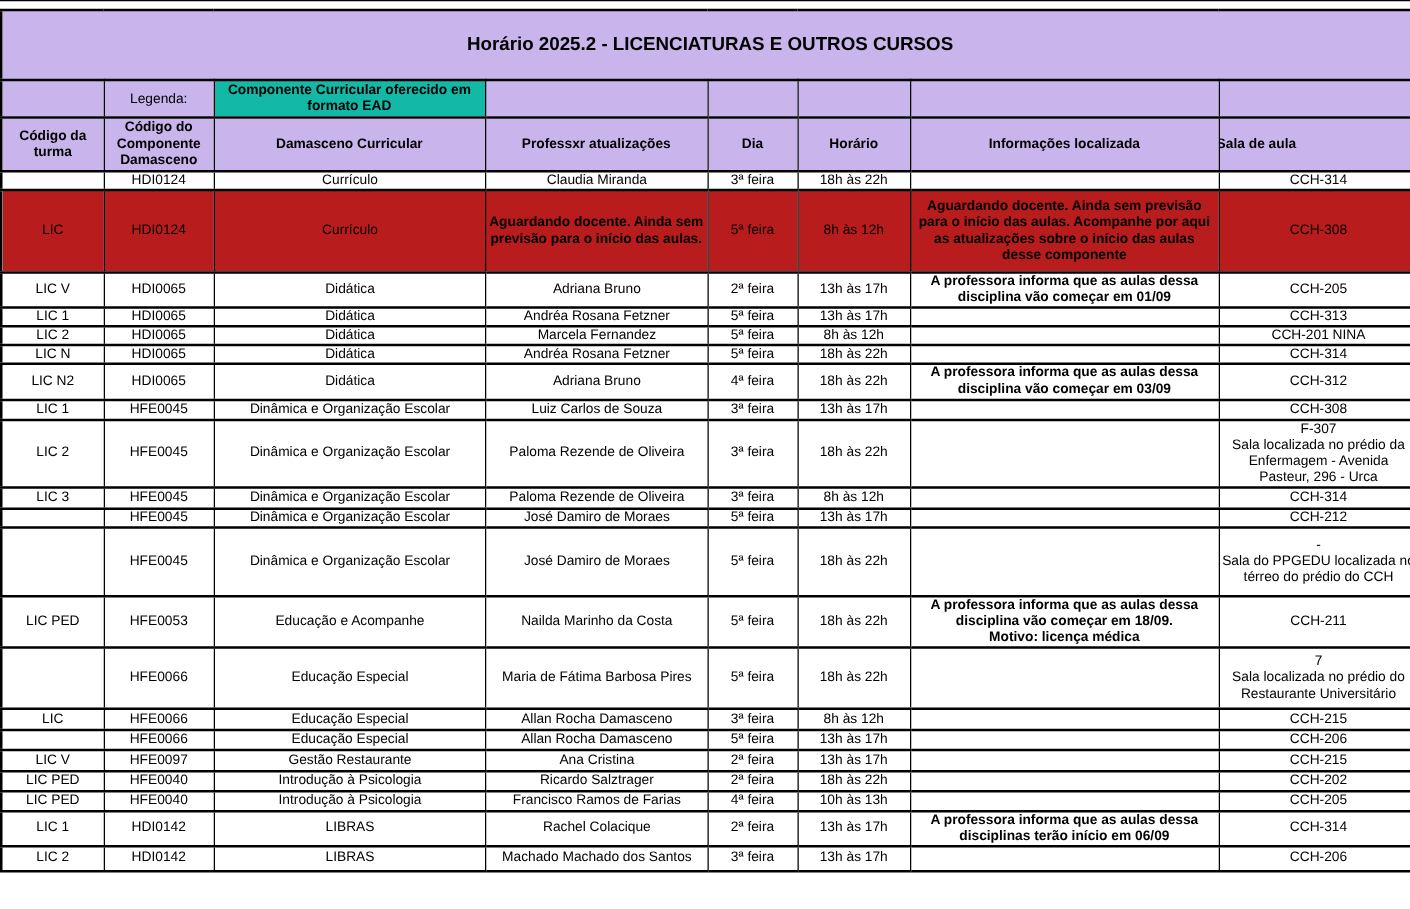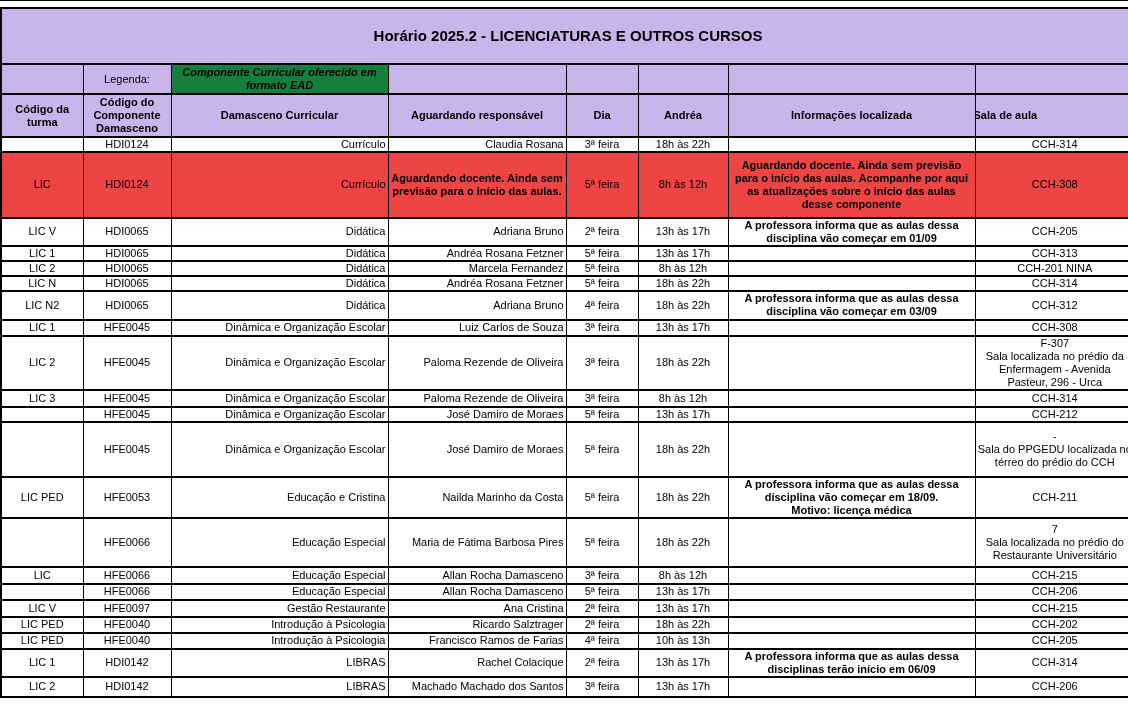--- a/index.html
+++ b/index.html
@@ -16,25 +16,25 @@
     border-left:1px solid #000;border-right:1px solid #000;
     border-top:2px solid #000;border-bottom:2px solid #000;
     padding:0 2px;font-size:11px;line-height:1.18;font-weight:normal;
     vertical-align:middle;text-align:center;overflow:hidden;word-wrap:break-word;
   }
   .purple{background:#C9B5EC;}
   .title-cell{font-size:15px;font-weight:bold;}
   .hdr{font-weight:bold;}
   .hdr-sala{text-align:left;text-indent:-5px;}
   .legend-label{font-weight:normal;}
-  .ead{background:#15803d;font-weight:bold;font-style:italic;}
-  .al{text-align:right;padding-left:3px;}
+  .ead{background:#14b8a6;font-weight:bold;}
+  .al{text-align:center;padding-left:3px;}
   .c-info{font-weight:bold;white-space:pre-line;}
   .c-sala{white-space:pre-line;}
-  tr.red td{background:#ef4444;}
+  tr.red td{background:#b91c1c;}
   .center-bold{text-align:center;font-weight:bold;padding-left:2px;}
 </style>
 </head>
 <body>
 
 <div class="screen">
   <div class="topline"></div>
   <table class="sched">
     <colgroup>
       <col style="width:82px">
@@ -57,32 +57,32 @@
       <td class="purple"></td>
       <td class="purple"></td>
       <td class="purple"></td>
       <td class="purple"></td>
       <td class="purple"></td>
     </tr>
     <tr style="height:43px">
       <th class="purple hdr">Código da turma</th>
       <th class="purple hdr">Código do Componente Damasceno</th>
       <th class="purple hdr">Damasceno Curricular</th>
-      <th class="purple hdr">Aguardando responsável</th>
+      <th class="purple hdr">Professxr atualizações</th>
       <th class="purple hdr">Dia</th>
-      <th class="purple hdr">Andréa</th>
+      <th class="purple hdr">Horário</th>
       <th class="purple hdr">Informações localizada</th>
       <th class="purple hdr hdr-sala">Sala de aula</th>
     </tr>
 
     <tr style="height:11px">
       <td class="c-turma"></td>
       <td>HDI0124</td>
       <td class="al">Currículo</td>
-      <td class="al">Claudia Rosana</td>
+      <td class="al">Claudia Miranda</td>
       <td>3ª feira</td>
       <td>18h às 22h</td>
       <td class="c-info"></td>
       <td class="c-sala">CCH-314</td>
     </tr>
     <tr class="red" style="height:66px">
       <td>LIC</td>
       <td>HDI0124</td>
       <td class="al">Currículo</td>
       <td class="center-bold">Aguardando docente. Ainda sem previsão para o início das aulas.</td>
@@ -189,21 +189,21 @@
       <td class="al">José Damiro de Moraes</td>
       <td>5ª feira</td>
       <td>18h às 22h</td>
       <td class="c-info"></td>
       <td class="c-sala">-
 Sala do PPGEDU localizada no térreo do prédio do CCH</td>
     </tr>
     <tr style="height:40px">
       <td>LIC PED</td>
       <td>HFE0053</td>
-      <td class="al">Educação e Cristina</td>
+      <td class="al">Educação e Acompanhe</td>
       <td class="al">Nailda Marinho da Costa</td>
       <td>5ª feira</td>
       <td>18h às 22h</td>
       <td class="c-info">A professora informa que as aulas dessa disciplina vão começar em 18/09.
 Motivo: licença médica</td>
       <td class="c-sala">CCH-211</td>
     </tr>
     <tr style="height:49px">
       <td></td>
       <td>HFE0066</td>

